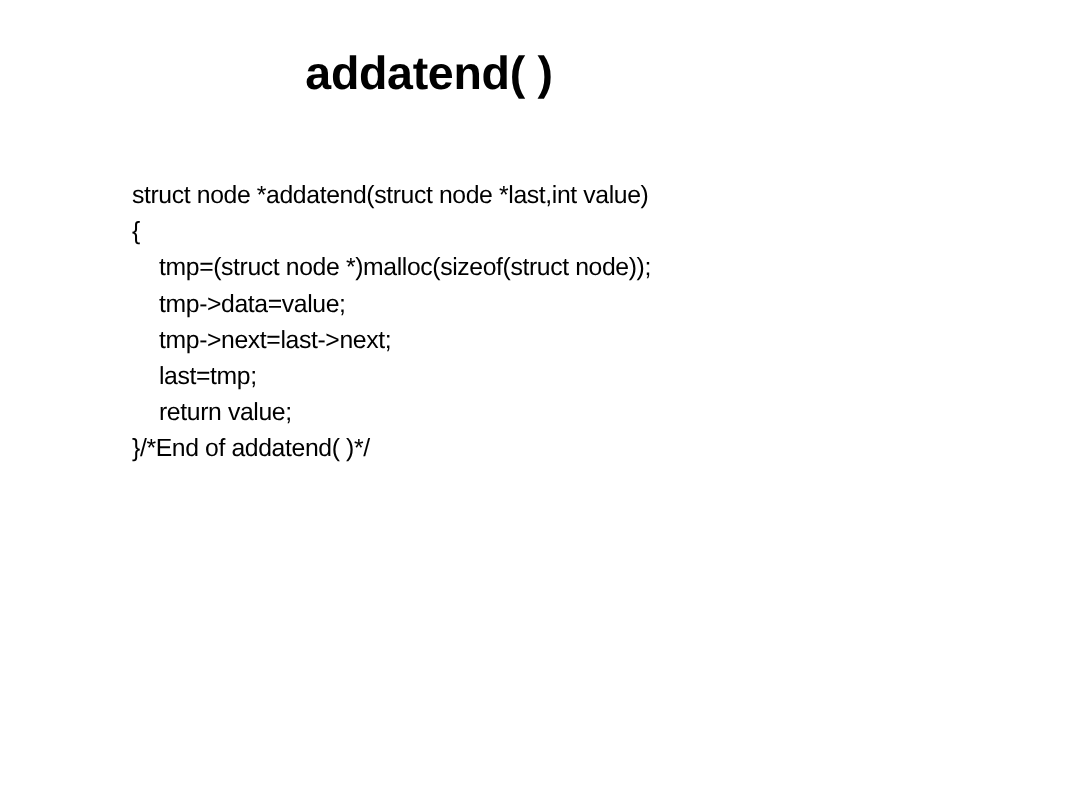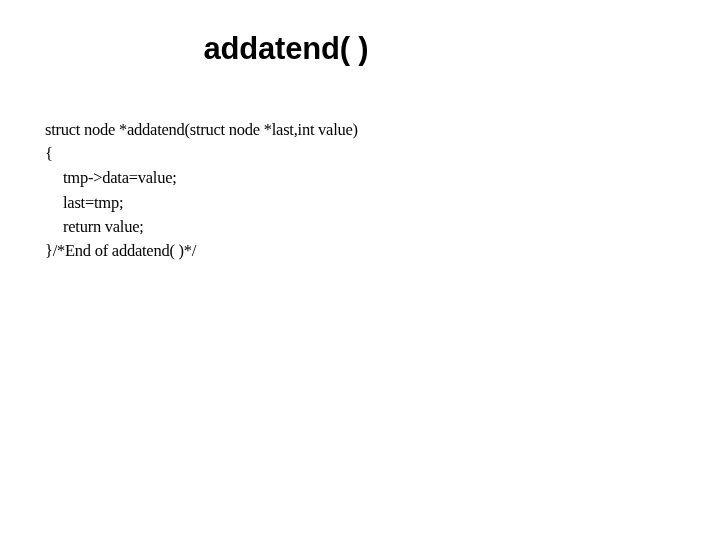--- a/index.html
+++ b/index.html
@@ -43,37 +43,40 @@
     top: 118px;
     width: 640px;
     font-size: 16.5px;
     line-height: 24.2px;
     font-weight: normal;
     color: #000000;
   }
 
   .code-line {
     white-space: pre;
-    font-family: Liberation Serif, serif;
+    font-family: Liberation Sans, sans-serif;
     letter-spacing: -0.25px;
+    margin-left: 43px;
   }
 
   .code-line.indent-1 {
     padding-left: 18px;
   }
 </style>
 </head>
 <body>
 
 <div class="slide">
 
   <div class="slide-title">addatend( )</div>
 
   <div class="code-block">
     <div class="code-line">struct node *addatend(struct node *last,int value)</div>
     <div class="code-line">{</div>
+    <div class="code-line indent-1">tmp=(struct node *)malloc(sizeof(struct node));</div>
     <div class="code-line indent-1">tmp-&gt;data=value;</div>
+    <div class="code-line indent-1">tmp-&gt;next=last-&gt;next;</div>
     <div class="code-line indent-1">last=tmp;</div>
     <div class="code-line indent-1">return value;</div>
     <div class="code-line">}/*End of addatend( )*/</div>
   </div>
 
 </div>
 
 </body></html>

